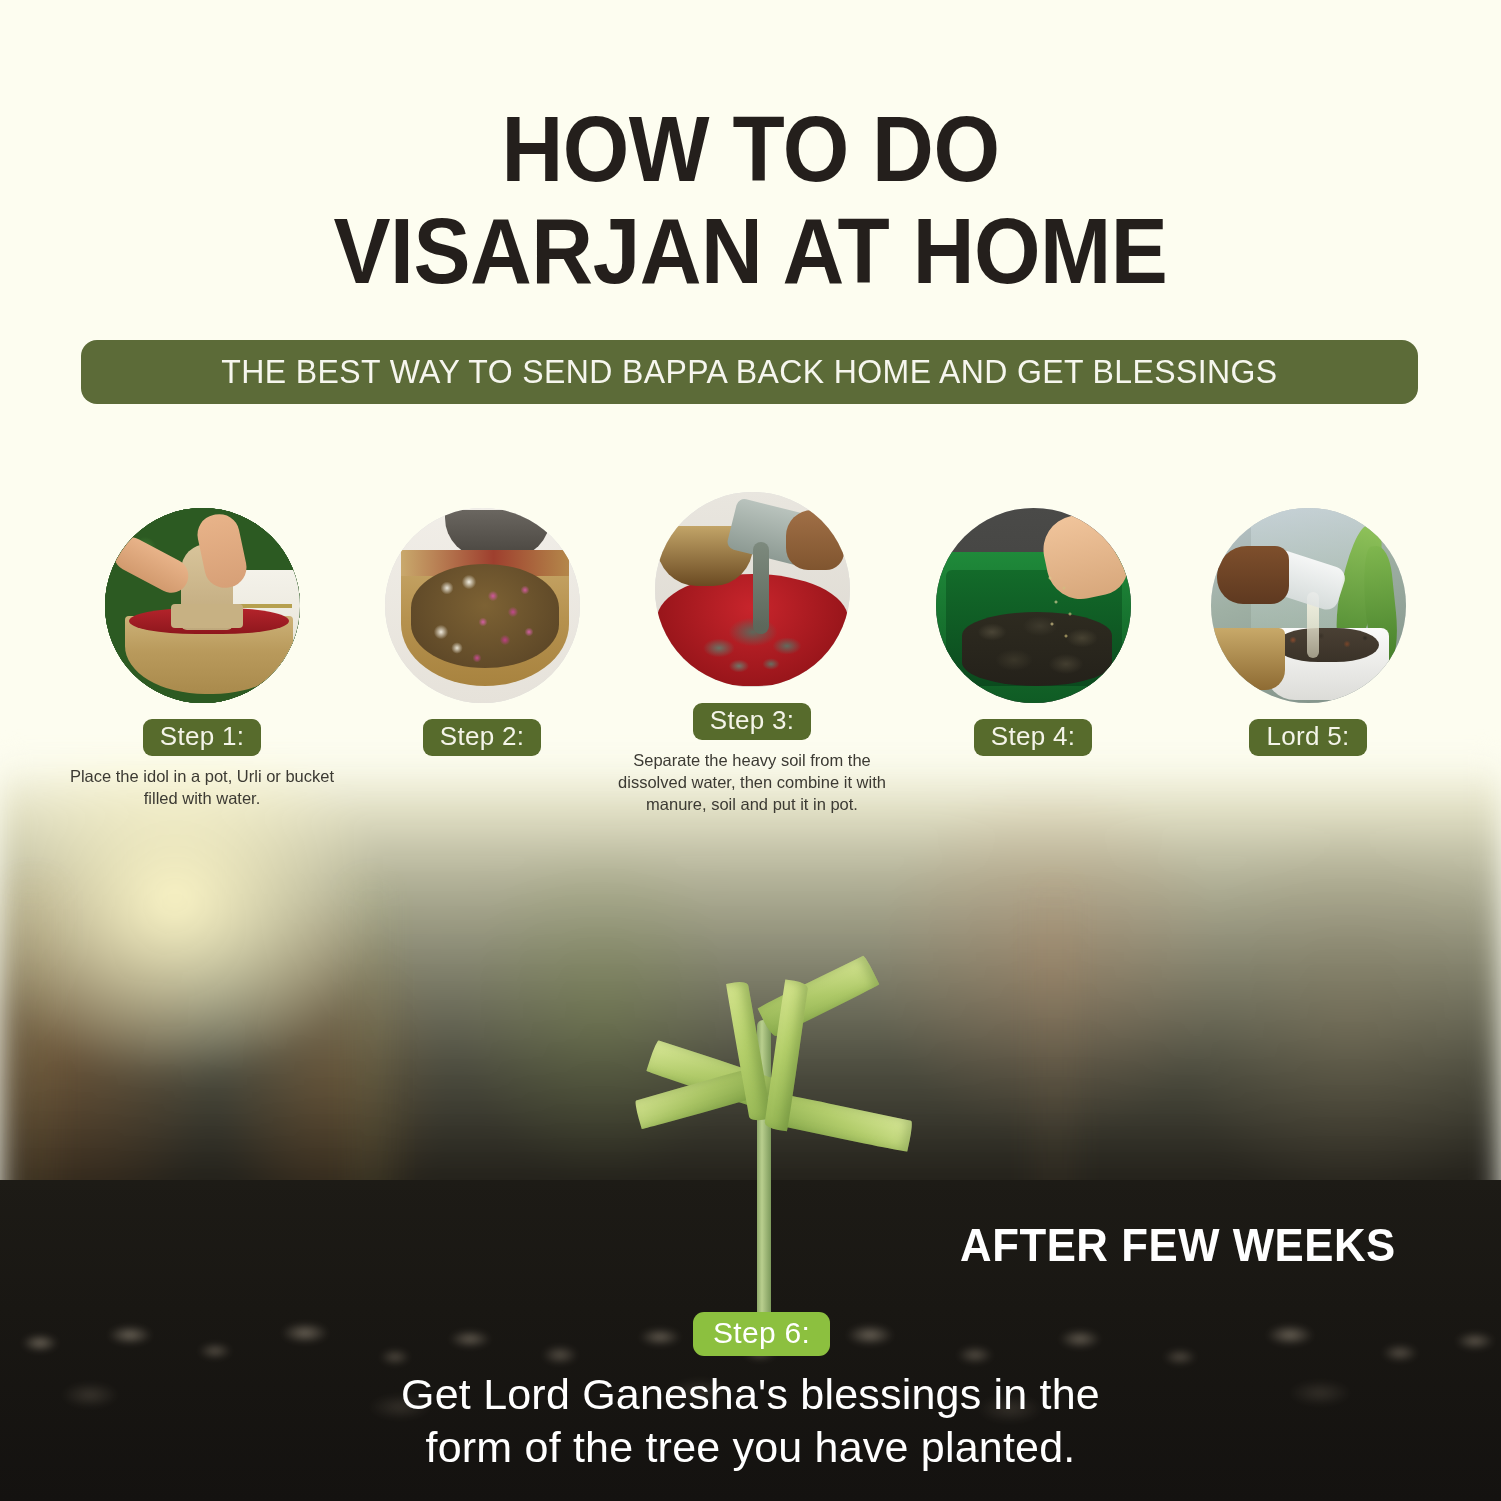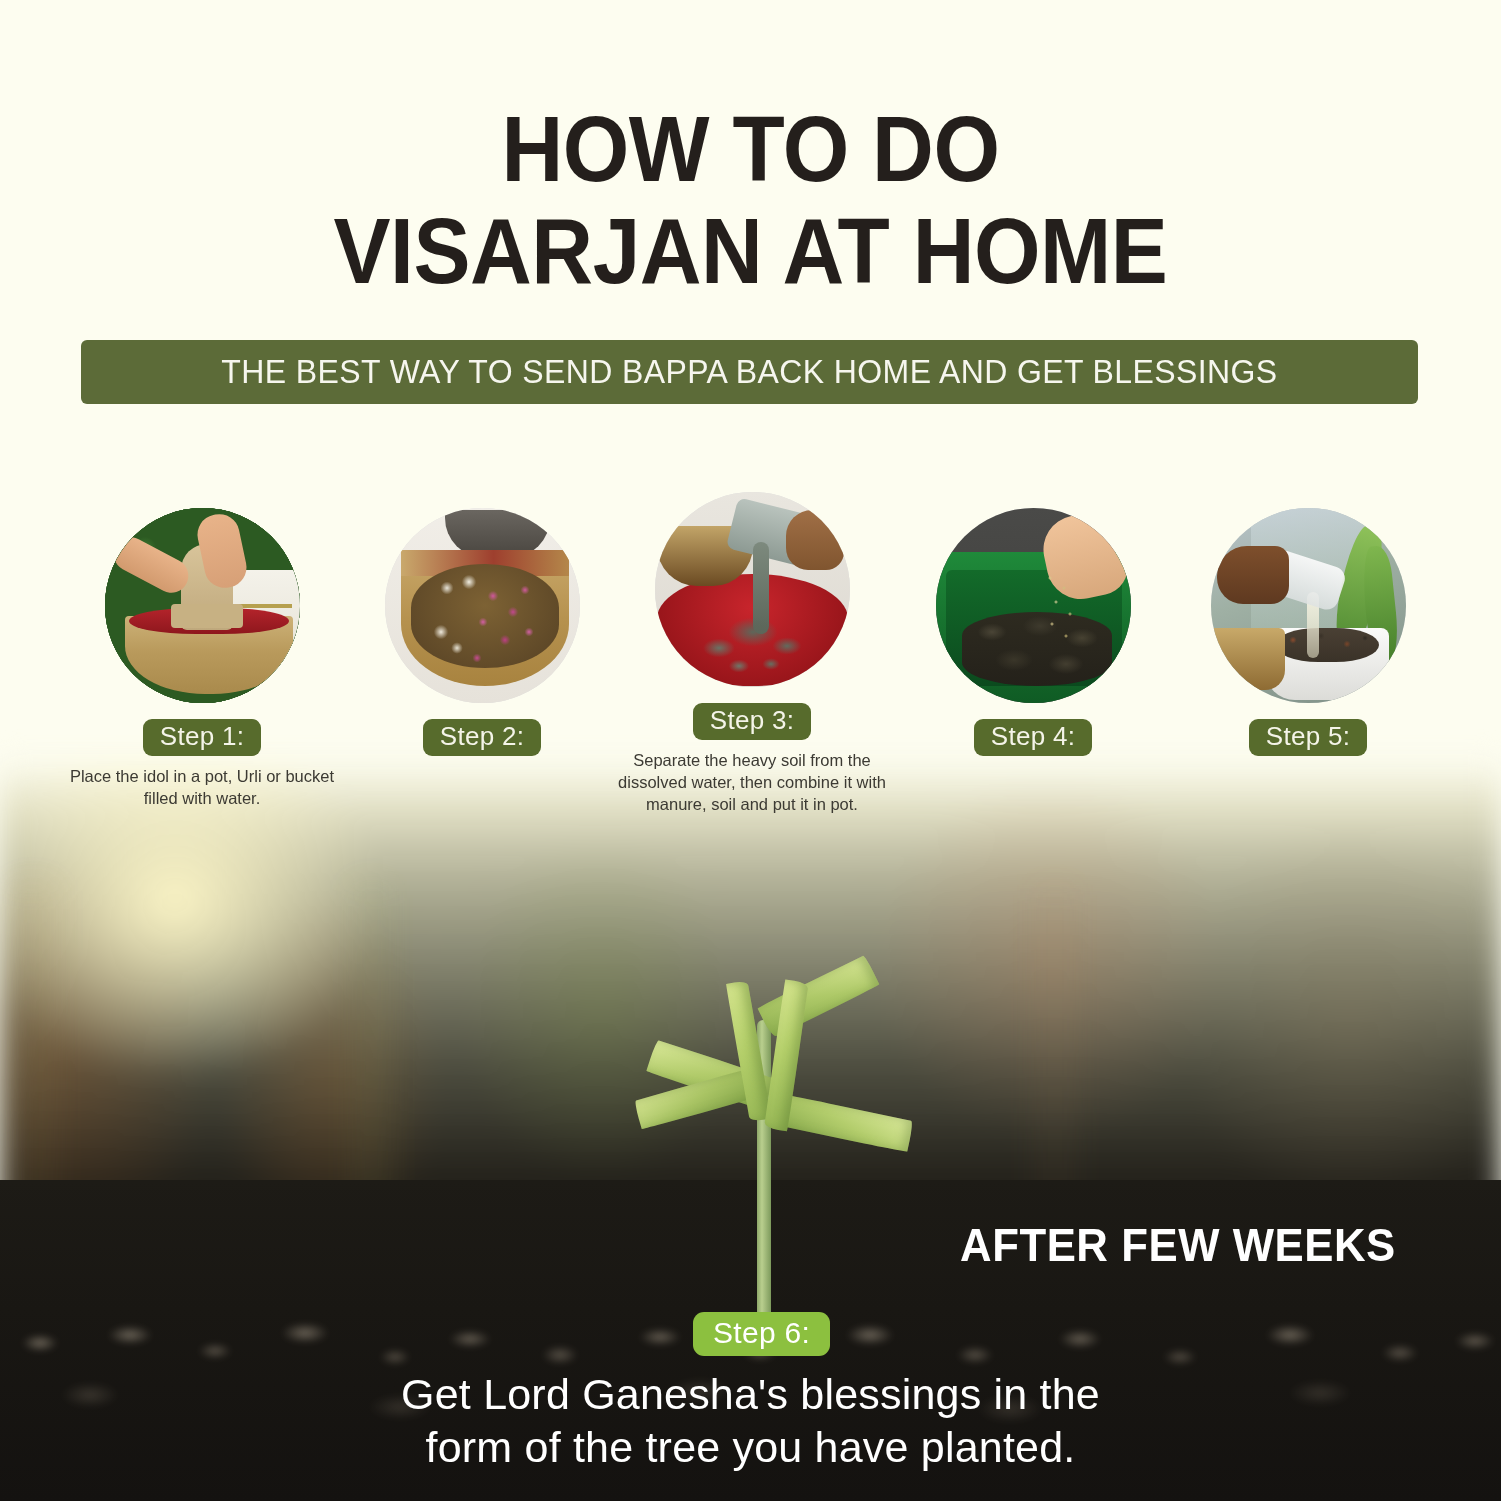--- a/index.html
+++ b/index.html
@@ -98,21 +98,21 @@
     transform:scaleX(.93);
     transform-origin:center top;
     white-space:nowrap;
   }
   .title .l2 { display:block; margin-top:12px; }
 
   .banner {
     position:absolute; left:81px; top:340px;
     width:1337px; height:64px;
     background:#5c6b38;
-    border-radius:6px;
+    border-radius:16px;
     display:flex; align-items:center; justify-content:center;
   }
   .banner-text {
     color:#f6f6ee;
     font-size:33px;
     font-weight:400;
     letter-spacing:.4px;
     transform:scaleX(.97);
     white-space:nowrap;
   }
@@ -435,21 +435,21 @@
           <div class="s5-leafA"></div>
             <div class="s5-leafB"></div>
           <div class="s5-pot"></div>
             <div class="s5-soil"></div>
           <div class="s5-urli"></div>
             <div class="s5-stream"></div>
           <div class="s5-bottle"></div>
             <div class="s5-hand"></div>
         </div>
       </div>
-      <div class="badge">Step 5:</div>
+      <div class="badge">Lord 5:</div>
     </div>
 
   </div>
 
   <div class="seedling">
     <div class="sd-stem"></div>
     <div class="sd-leaf L4">
         <i></i>
       </div>
     <div class="sd-leaf L6">

